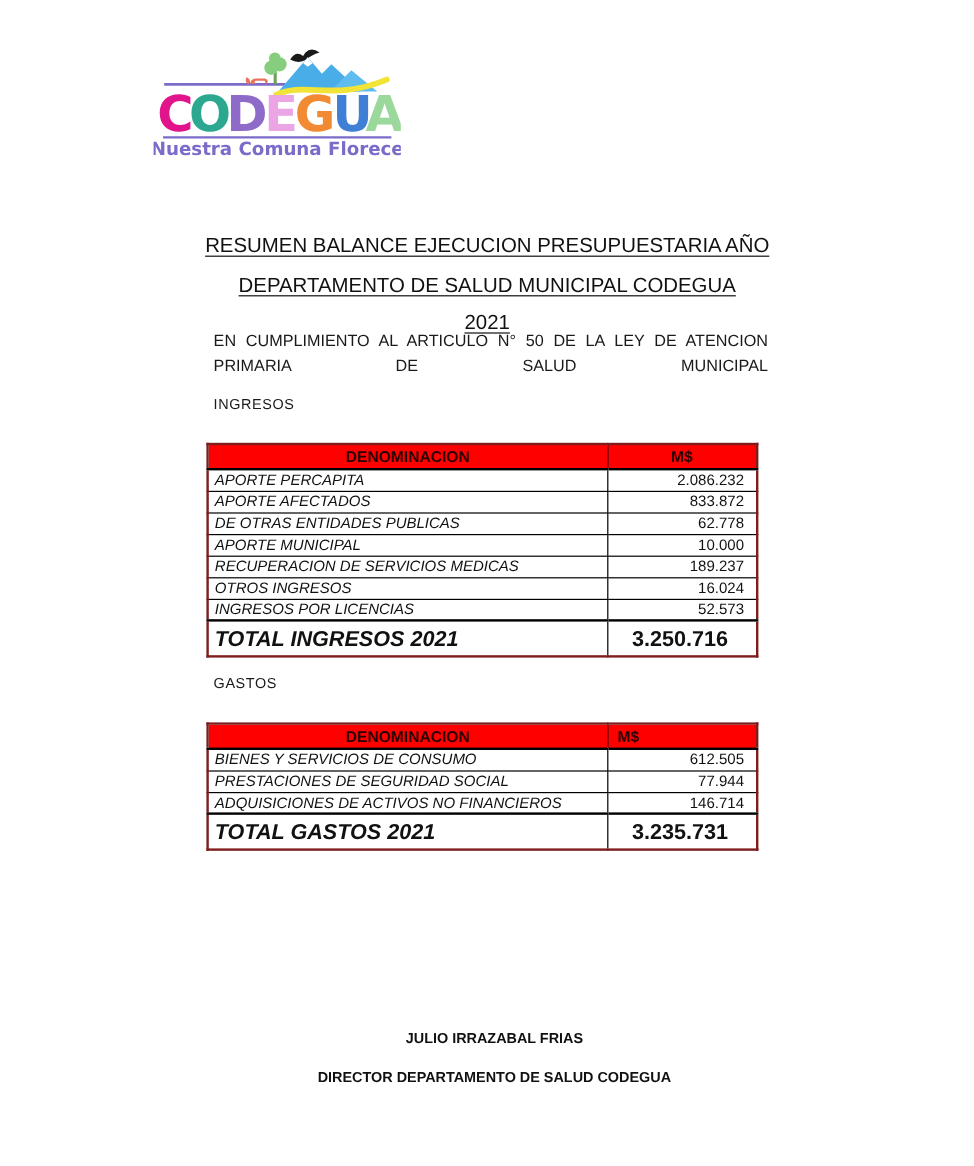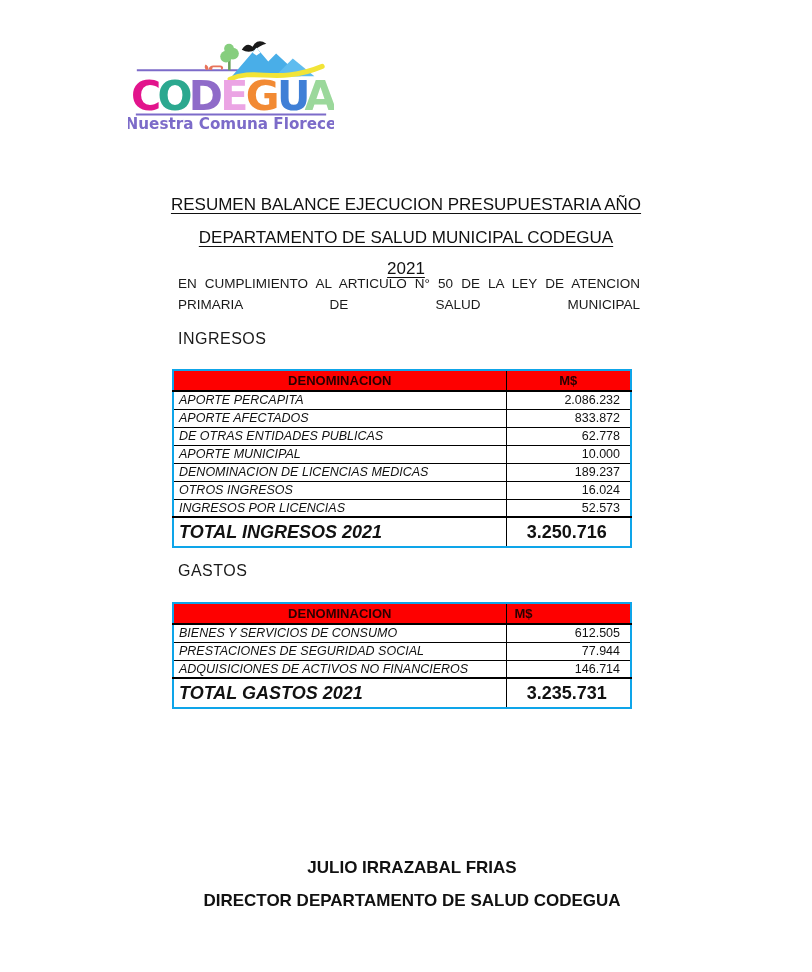--- a/index.html
+++ b/index.html
@@ -33,31 +33,31 @@
   }
 
   .intro {
     position: absolute; top: 273px; left: 178px; width: 462px;
     font-size: 13.5px; line-height: 21px; text-align: justify; color: #1a1a1a;
   }
   .intro::after { content: ""; display: inline-block; width: 100%; }
 
   .section-heading {
     position: absolute; left: 178px;
-    font-size: 16px; color: #1a1a1a; letter-spacing: 0.5px;
+    font-size: 12px; color: #1a1a1a; letter-spacing: 0.5px;
   }
   .h-ingresos { top: 330px; }
   .h-gastos   { top: 562px; }
 
   
   .budget-table {
     position: absolute; left: 172px; width: 458px;
     border-collapse: collapse; table-layout: fixed;
     font-size: 12.5px; color: #111;
-    border: 2px solid #0ea5e9;
+    border: 2px solid #7f1d1d;
   }
   .tbl-ingresos { top: 369px; }
   .tbl-gastos   { top: 602px; }
   .budget-table td { border: 1px solid #000; overflow: hidden; white-space: nowrap; }
   .budget-table col.c-name { width: 333px; }
   .budget-table col.c-val  { width: 125px; }
   .budget-table .hdr td {
     background: var(--header-bg, #fe0000);
     color: var(--header-text, #2b0000);
     font-weight: bold; font-size: 13px; height: 21px; text-align: center;
@@ -70,21 +70,21 @@
   .budget-table .total td {
     font-weight: bold; font-size: 18px; height: 30px;
     border-top: 2px solid #000;
   }
   .budget-table .total td.name { padding-left: 5px; }
   .budget-table .total td.val { text-align: center; padding-right: 3px; }
 
   
   .footer-name, .footer-role {
     position: absolute; left: 0; width: 100%;
-    text-align: center; font-weight: bold; font-size: 17px; color: #111; padding-left: 12px;
+    text-align: center; font-weight: bold; font-size: 12px; color: #111; padding-left: 12px;
   }
   .footer-name { top: 858px; }
   .footer-role { top: 891px; }
 </style>
 </head>
 <body>
 
 <div class="page">
 
   <div class="logo">
@@ -159,21 +159,21 @@
       </tr>
       <tr class="row">
         <td class="name">DE OTRAS ENTIDADES PUBLICAS</td>
         <td class="val">62.778</td>
       </tr>
       <tr class="row">
         <td class="name">APORTE MUNICIPAL</td>
         <td class="val">10.000</td>
       </tr>
       <tr class="row">
-        <td class="name">DENOMINACION DE LICENCIAS MEDICAS</td>
+        <td class="name">RECUPERACION DE SERVICIOS MEDICAS</td>
         <td class="val">189.237</td>
       </tr>
       <tr class="row">
         <td class="name">OTROS INGRESOS</td>
         <td class="val">16.024</td>
       </tr>
       <tr class="row">
         <td class="name">INGRESOS POR LICENCIAS</td>
         <td class="val">52.573</td>
       </tr>

